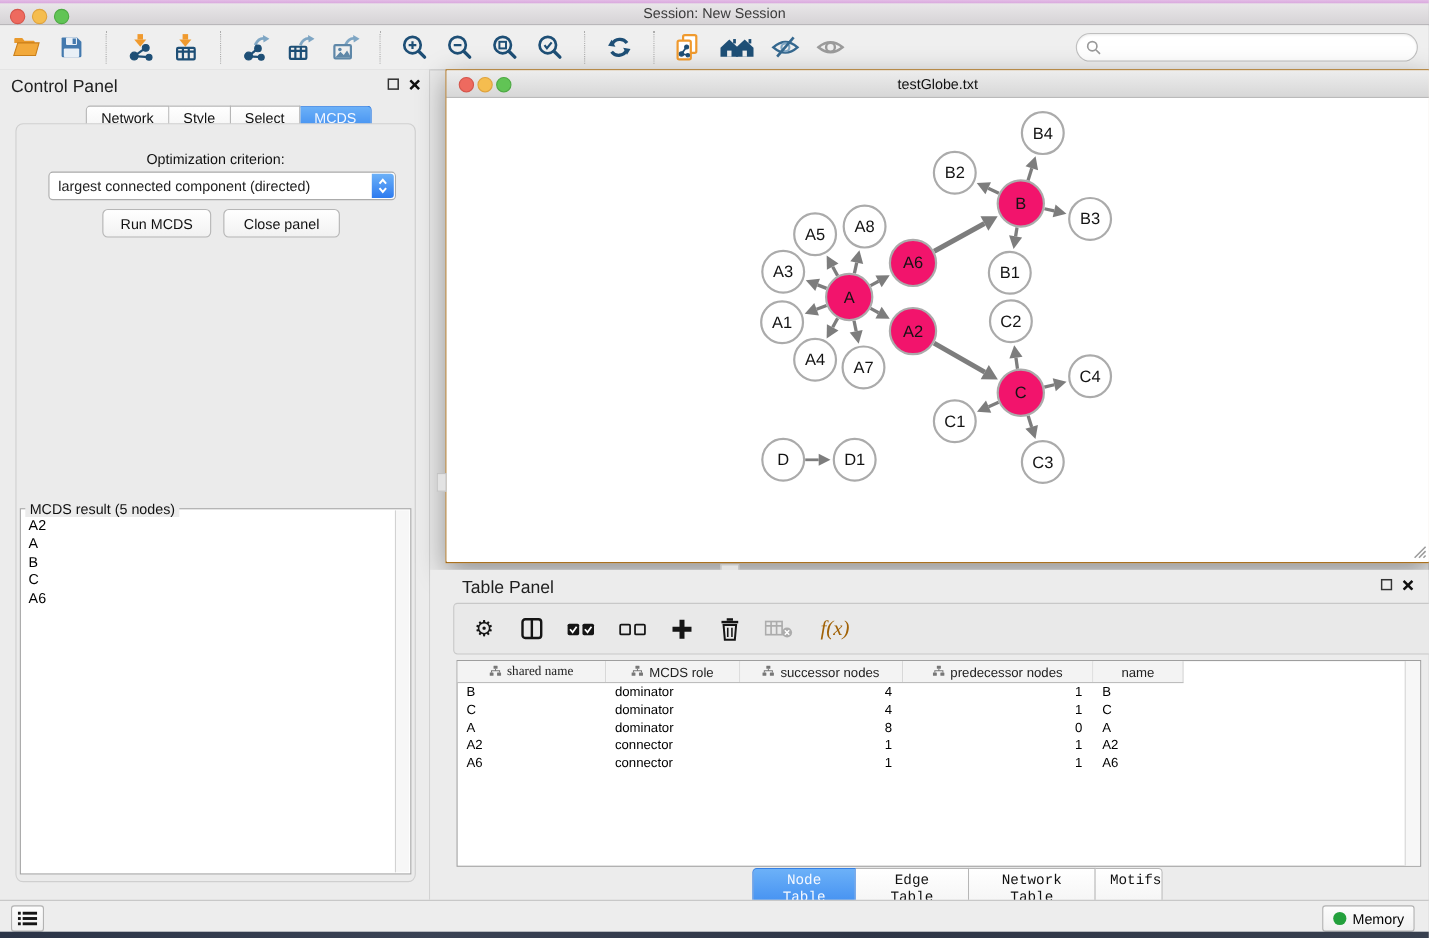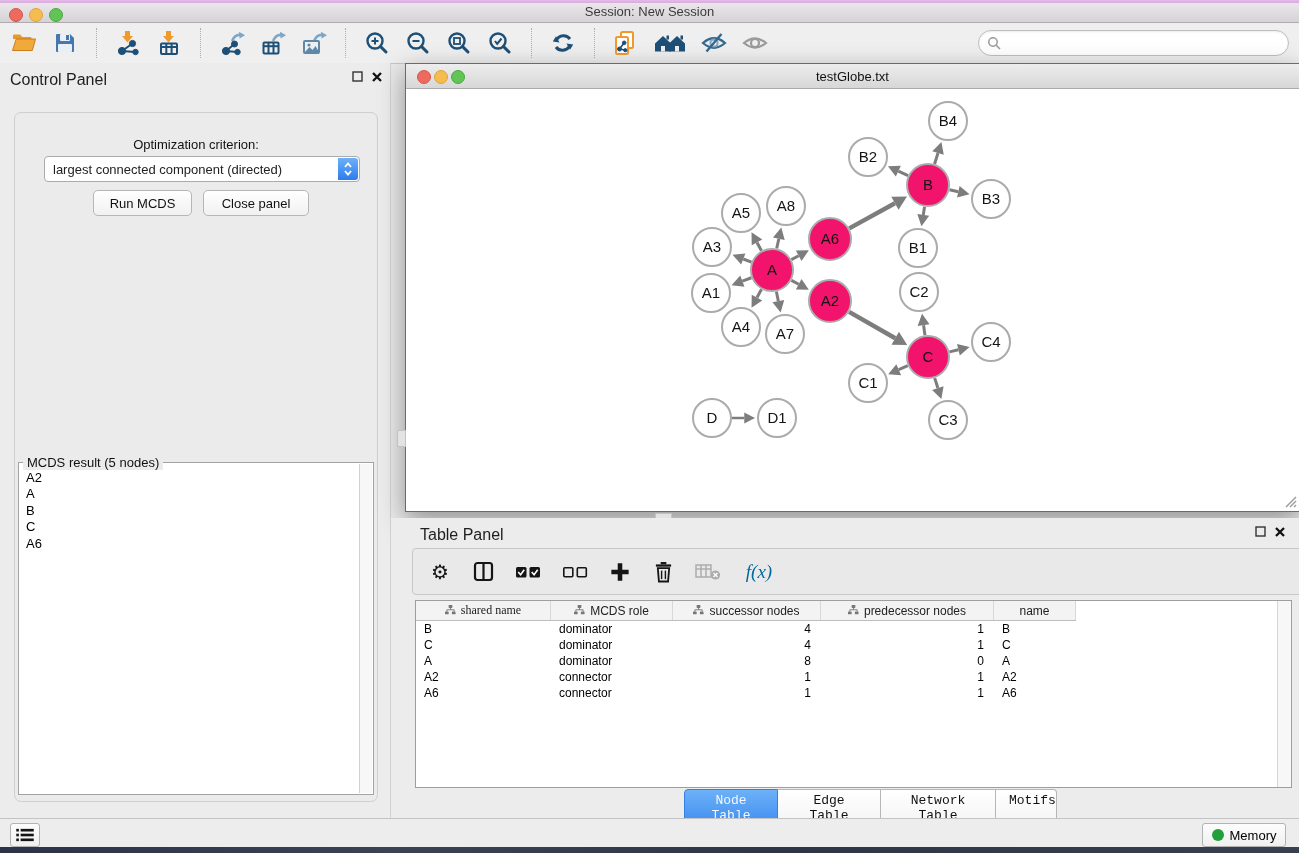--- a/index.html
+++ b/index.html
@@ -65,21 +65,21 @@
   
   .vgrip{position:absolute;left:397px;top:430px;width:7px;height:15px;background:#E3E3E3;border:1px solid #C2C2C2;}
   .hgrip{position:absolute;left:655px;top:513px;width:15px;height:7px;background:#E3E3E3;border:1px solid #C2C2C2;}
 
   
   .table-panel{position:absolute;left:391px;top:518px;width:908px;height:300px;background:#ECECEC;}
   .tp-toolbar{position:absolute;left:21px;top:30px;width:878px;height:45px;background:#E9E9E9;
     border:1px solid #C8C8C8;border-radius:4px;display:flex;align-items:center;gap:17px;padding:0 0 0 14px;}
   .tp-btn{display:flex;align-items:center;justify-content:center;width:26px;height:26px;flex:0 0 auto;}
   .gear-glyph{font-size:20px;color:#151515;line-height:1;}
-  .fx{font-family:"Liberation Serif",serif;font-style:italic;font-size:19px;color:#0369a1;text-align:right;}
+  .fx{font-family:"Liberation Serif",serif;font-style:italic;font-size:19px;color:#a16207;text-align:right;}
   .ntable{position:absolute;left:24px;top:82px;width:875px;height:186px;background:#fff;border:1px solid #9E9E9E;}
   .thead{position:absolute;left:0;top:0;height:19px;display:flex;border-bottom:1px solid #BDBDBD;}
   .th{background:#F3F3F3;border-right:1px solid #D8D8D8;display:flex;align-items:center;justify-content:center;
       gap:5px;font-size:12px;color:#222;box-sizing:border-box;}
   .treeicon{width:11px;height:11px;flex:0 0 auto;}
   .tbody{position:absolute;left:0;top:20px;right:14px;bottom:0;}
   .tr{display:flex;height:16px;align-items:center;}
   .td{font-size:12px;color:#000;box-sizing:border-box;padding-left:8px;overflow:hidden;white-space:nowrap;}
   .td.num{text-align:right;padding-right:10px;padding-left:0;}
   .tsbtrack{position:absolute;top:0;right:0;bottom:0;width:13px;background:#F7F7F7;border-left:1px solid #D6D6D6;}
@@ -282,20 +282,26 @@
       <span>
         <svg width="11" height="11" viewBox="0 0 11 11">
             <rect x="1" y="1" width="9" height="9" fill="none" stroke="#333" stroke-width="1.4"></rect>
           </svg>
       </span>
       <span>
         <svg width="10" height="10" viewBox="0 0 10 10">
             <path d="M1 1 L9 9 M9 1 L1 9" stroke="#111" stroke-width="2.3"></path>
           </svg>
       </span>
+    </div>
+    <div class="cp-tabs">
+      <div class="seg-tab first">Network</div>
+      <div class="seg-tab">Style</div>
+      <div class="seg-tab">Select</div>
+      <div class="seg-tab last active">MCDS</div>
     </div>
     <div class="cp-inner">
       <div class="opt-label">Optimization criterion:</div>
       <div class="select">
         <span class="val">largest connected component (directed)</span>
         <span class="stepper">
           <svg width="10" height="16" viewBox="0 0 10 16">
               <path d="M2 6 L5 2.5 L8 6" fill="none" stroke="#fff" stroke-width="1.8"></path>
               <path d="M2 10 L5 13.5 L8 10" fill="none" stroke="#fff" stroke-width="1.8"></path>
             </svg>

